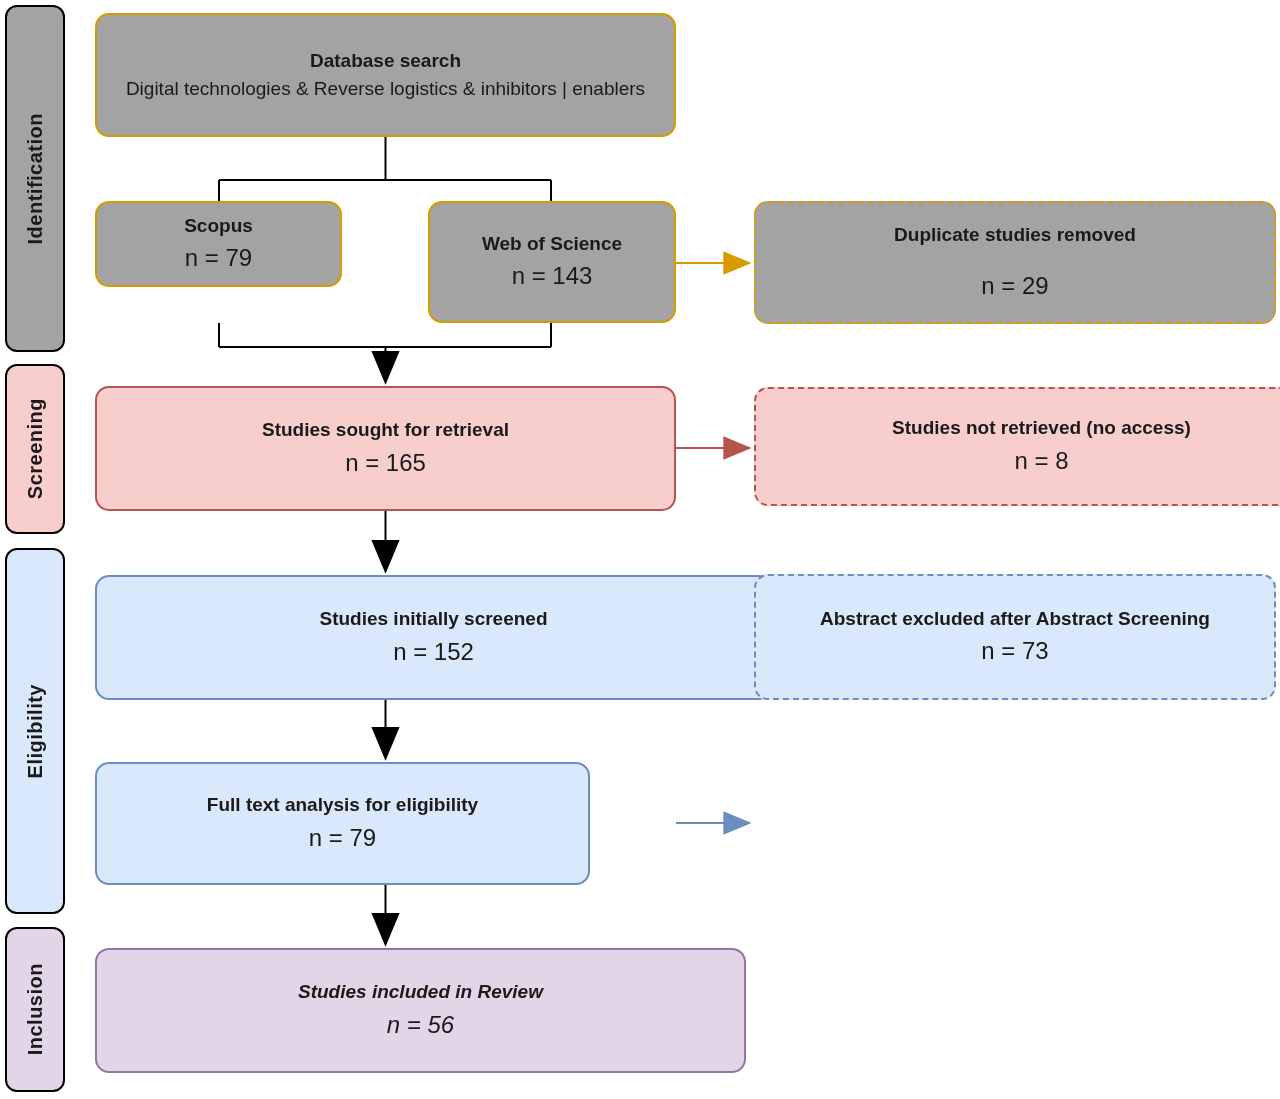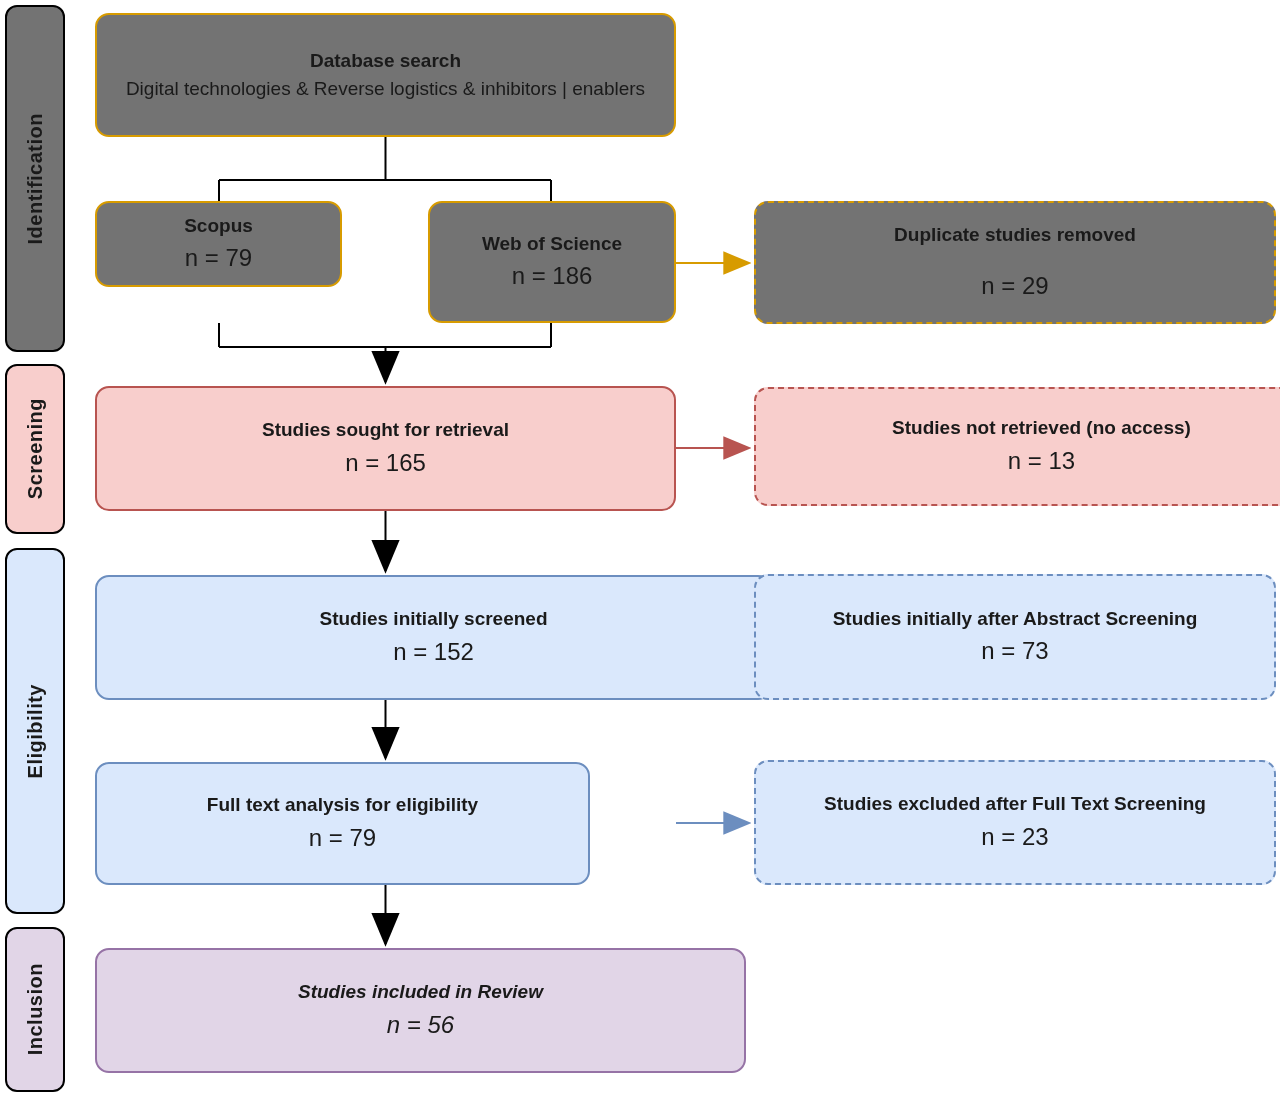--- a/index.html
+++ b/index.html
@@ -40,21 +40,21 @@
     font-size: 19px;
     line-height: 1.45;
     color: #1a1a1a;
     max-width: 545px;
   }
   .box-count {
     font-size: 24px;
     line-height: 1.5;
     color: #1a1a1a;
   }
-  .orange { background: #737373; border-color: #d79b00; }
+  .orange { background: #a3a3a3; border-color: #d79b00; }
   .red    { background: #f8cecc; border-color: #b85450; }
   .blue   { background: #dae8fc; border-color: #6c8ebf; }
   .purple { background: #e1d5e7; border-color: #9673a6; }
   .dashed { border-style: dashed; }
   .stage {
     position: absolute;
     left: 5px;
     width: 60px;
     box-sizing: border-box;
     border: 2px solid;
@@ -127,56 +127,52 @@
     <div class="box-sub">Digital technologies &amp; Reverse logistics &amp; inhibitors | enablers</div>
   </div>
 
   <div class="box orange" style="left:95px; top:201px; width:247px; height:86px;">
     <div class="box-title">Scopus</div>
     <div class="box-count">n = 79</div>
   </div>
 
   <div class="box orange" style="left:428px; top:201px; width:248px; height:122px;">
     <div class="box-title">Web of Science</div>
-    <div class="box-count">n = 186</div>
+    <div class="box-count">n = 143</div>
   </div>
 
   <div class="box orange dashed" style="left:754px; top:201px; width:522px; height:123px;gap:19px;">
     <div class="box-title">Duplicate studies removed</div>
     <div class="box-count">n = 29</div>
   </div>
 
   <div class="box red" style="left:95px; top:386px; width:581px; height:125px;">
     <div class="box-title">Studies sought for retrieval</div>
     <div class="box-count">n = 165</div>
   </div>
 
   <div class="box red dashed" style="left:754px; top:387px; width:548px; height:119px;padding-left:45px;">
     <div class="box-title">Studies not retrieved (no access)</div>
-    <div class="box-count">n = 13</div>
+    <div class="box-count">n = 8</div>
   </div>
 
   <div class="box blue" style="left:95px; top:575px; width:677px; height:125px;">
     <div class="box-title">Studies initially screened</div>
     <div class="box-count">n = 152</div>
   </div>
 
   <div class="box blue dashed" style="left:754px; top:574px; width:522px; height:126px;">
-    <div class="box-title">Studies initially after Abstract Screening</div>
+    <div class="box-title">Abstract excluded after Abstract Screening</div>
     <div class="box-count">n = 73</div>
   </div>
 
   <div class="box blue" style="left:95px; top:762px; width:495px; height:123px;">
     <div class="box-title">Full text analysis for eligibility</div>
     <div class="box-count">n = 79</div>
   </div>
 
-  <div class="box blue dashed" style="left:754px; top:760px; width:522px; height:125px;">
-    <div class="box-title">Studies excluded after Full Text Screening</div>
-    <div class="box-count">n = 23</div>
-  </div>
 
   <div class="box purple" style="left:95px; top:948px; width:651px; height:125px;font-style:italic;">
     <div class="box-title">Studies included in Review</div>
     <div class="box-count">n = 56</div>
   </div>
 
 </div>
 
 </body></html>

